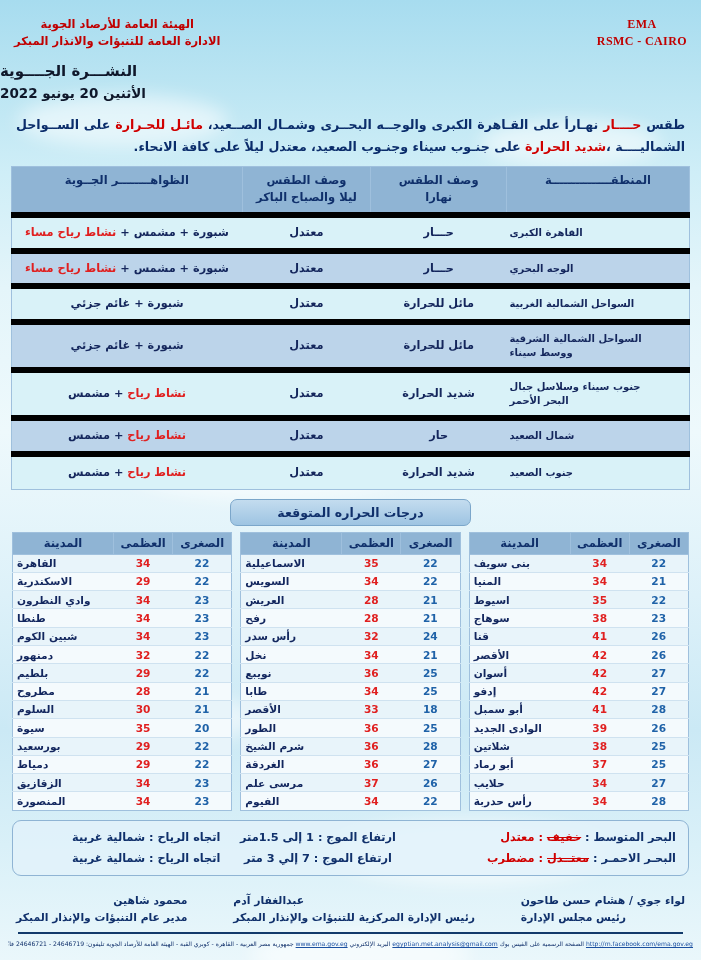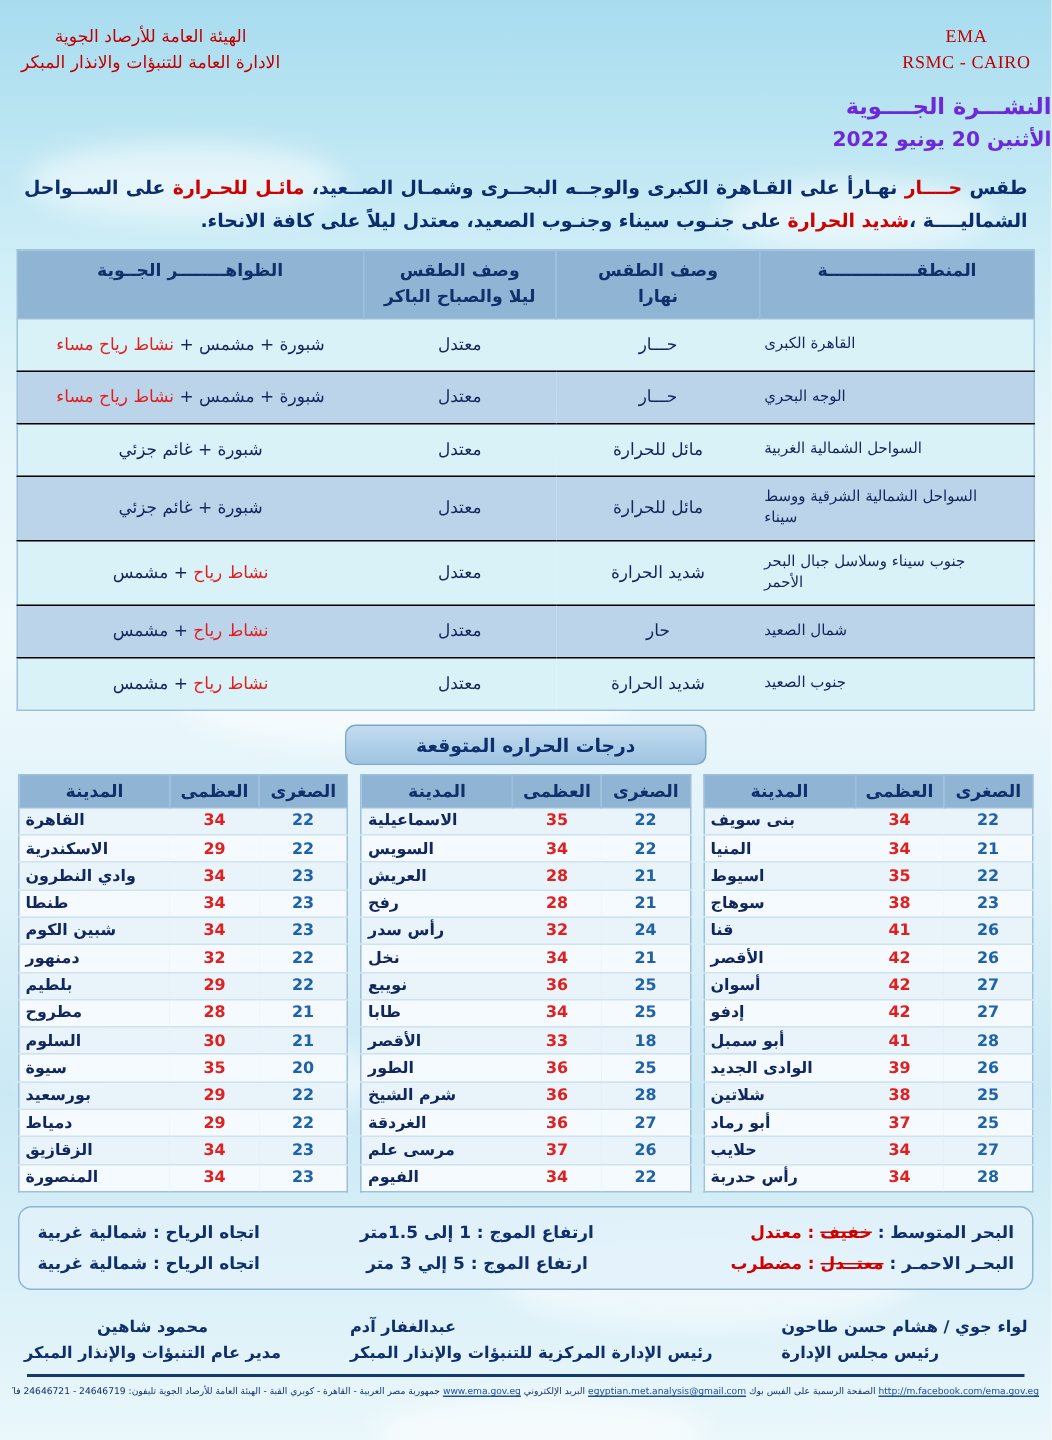--- a/index.html
+++ b/index.html
@@ -46,30 +46,30 @@
 
   
   .masthead {
     display: flex;
     justify-content: space-between;
     align-items: flex-start;
     padding: 16px 14px 0 14px;
   }
   .org-ar, .org-en {
     color: #c00000;
-    font-weight: normal;
+    font-weight: bold;
     line-height: 1.45;
     text-align: center;
   }
   .org-ar { font-size: 11.5px; }
   .org-en { font-size: 12px; font-family: "Liberation Serif", serif; letter-spacing: .4px; }
 
   .bulletin-title {
-    text-align: right;
-    color: #6d28d9;
+    text-align: left;
+    color: #0f172a;
     font-weight: bold;
     margin-top: 8px;
     line-height: 1.6;
   }
   .bulletin-title .t1 { font-size: 15px; letter-spacing: 1px; }
   .bulletin-title .t2 { font-size: 13.5px; }
 
   
   .summary {
     margin: 10px 16px 8px 16px;
@@ -94,25 +94,25 @@
     color: #10306b;
     font-size: 11.5px;
     font-weight: bold;
     padding: 5px 3px 6px 3px;
     line-height: 1.45;
     border: 1px solid #9fc0dd;
     vertical-align: top;
   }
   table.main td {
     font-size: 11.3px;
-    font-weight: normal;
+    font-weight: bold;
     color: #14265c;
     text-align: center;
     padding: 7px 3px;
-    border-top: 1px solid #000000;
+    border-top: 6px solid #000000;
     line-height: 1.4;
     height: 35px;
   }
   table.main tr.odd  td { background: #d9f2f8; }
   table.main tr.even td { background: #bcd4ea; }
   table.main td.region { text-align: left; padding-right: 26px; font-size: 10px; }
   td .red { color: #e02020; }
   .col-region { width: 27%; }
   .col-day    { width: 20%; }
   .col-night  { width: 19%; }
@@ -180,35 +180,35 @@
     display: flex;
     align-items: center;
     justify-content: space-between;
     font-size: 11.3px;
     font-weight: bold;
     color: #10306b;
     padding: 4px 2px;
   }
   .sea-name { width: 40%; text-align: right; }
   .sea-wave { width: 30%; text-align: center; }
-  .sea-wind { width: 30%; text-align: left; }
+  .sea-wind { width: 30%; text-align: right; }
   .sea-struck { color: #d00000; text-decoration: line-through; }
   .sea-actual { color: #d00000; }
 
   
   .signatures {
     display: flex;
     justify-content: space-between;
     margin: 16px 16px 0 16px;
     font-size: 10.8px;
     font-weight: bold;
     color: #10306b;
   }
   .sig { text-align: left; line-height: 1.6; }
-  .sig.right { text-align: center; }
+  .sig.right { text-align: right; }
   .sig.left  { text-align: left; }
   .rule {
     margin: 6px 18px 0 18px;
     border-top: 2px solid #123a6b;
   }
 
   
   .footer-contact {
     margin: 5px 8px 0 8px;
     font-size: 6.1px;
@@ -598,21 +598,21 @@
 
   <div class="sea-box">
     <div id="sea-rows">
         <div class="sea-row">
           <div class="sea-name"><span>البحر المتوسط : </span><span class="sea-struck">خفيف</span><span class="sea-actual"> : </span><span class="sea-actual">معتدل</span></div>
           <div class="sea-wave">ارتفاع الموج : 1 إلى 1.5متر</div>
           <div class="sea-wind">اتجاه الرياح : شمالية غربية</div>
         </div>
         <div class="sea-row">
           <div class="sea-name"><span>البحـر الاحمـر : </span><span class="sea-struck">معتــدل</span><span class="sea-actual"> : </span><span class="sea-actual">مضطرب</span></div>
-          <div class="sea-wave">ارتفاع الموج : 5 إلي 3 متر</div>
+          <div class="sea-wave">ارتفاع الموج : 7 إلي 3 متر</div>
           <div class="sea-wind">اتجاه الرياح : شمالية غربية</div>
         </div>
       </div>
   </div>
 
   <div class="signatures">
     <div class="sig left">
       <div>لواء جوي / هشام حسن طاحون</div>
       <div>رئيس مجلس الإدارة</div>
     </div>

